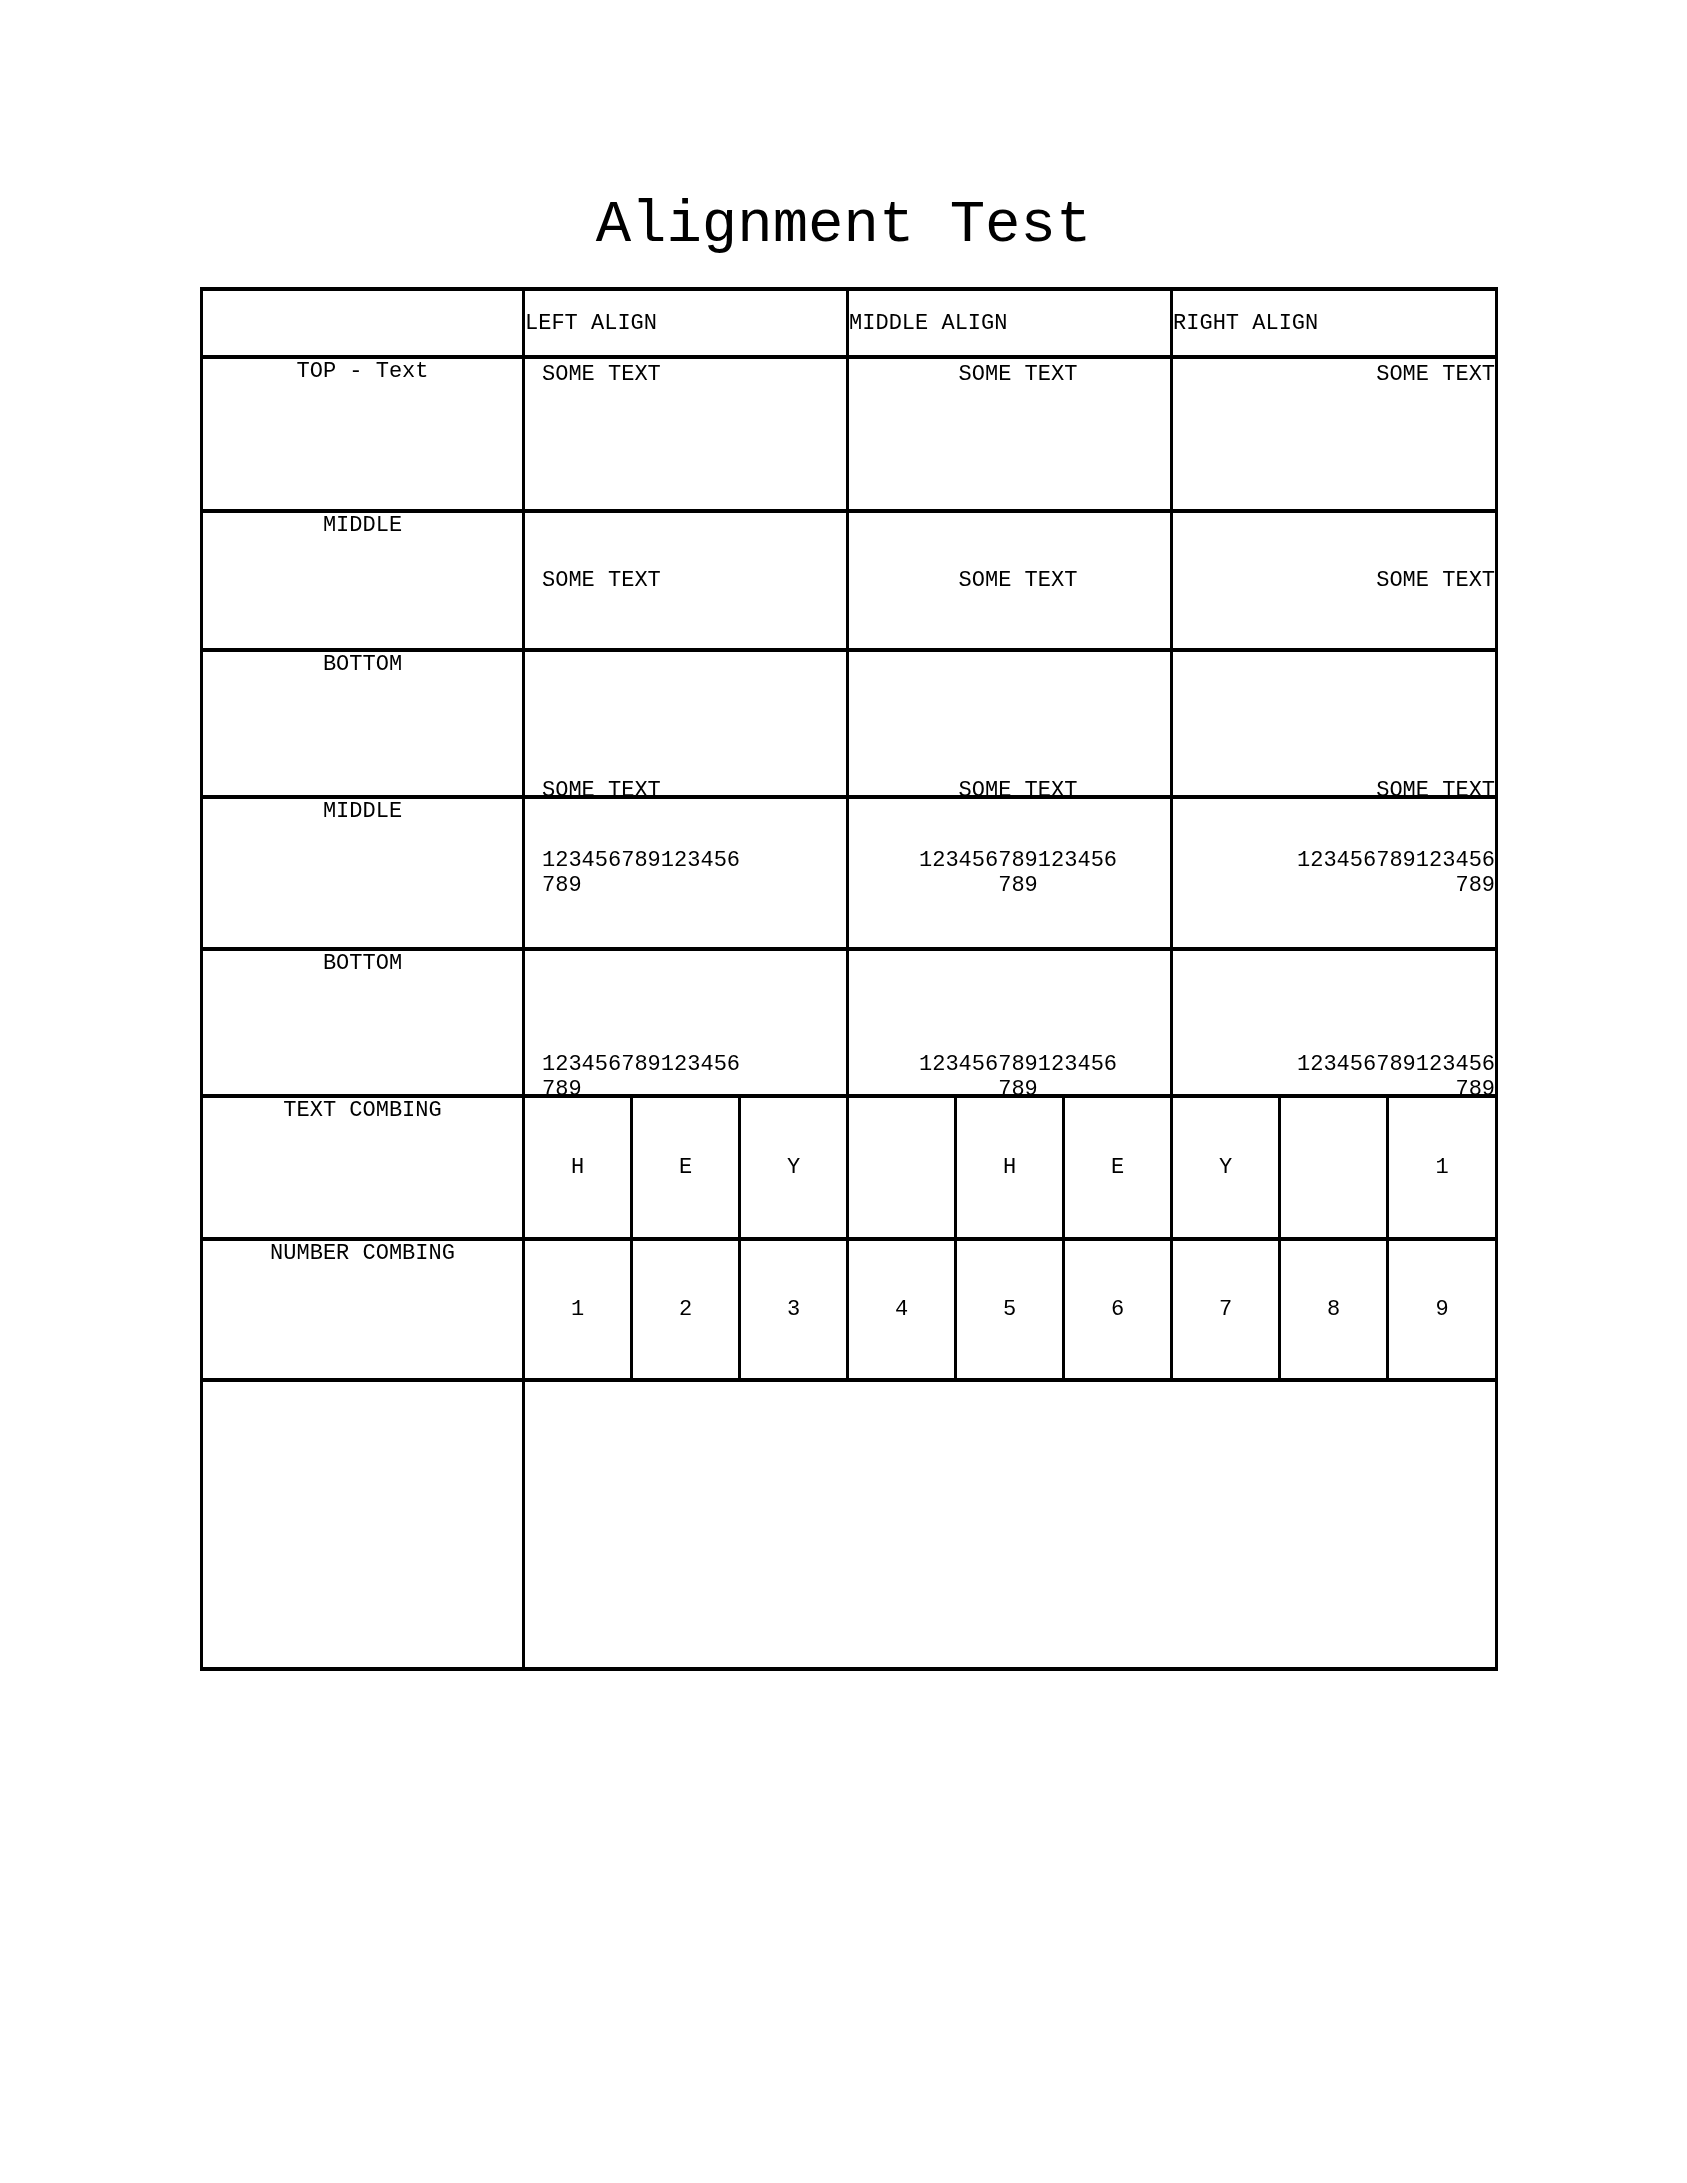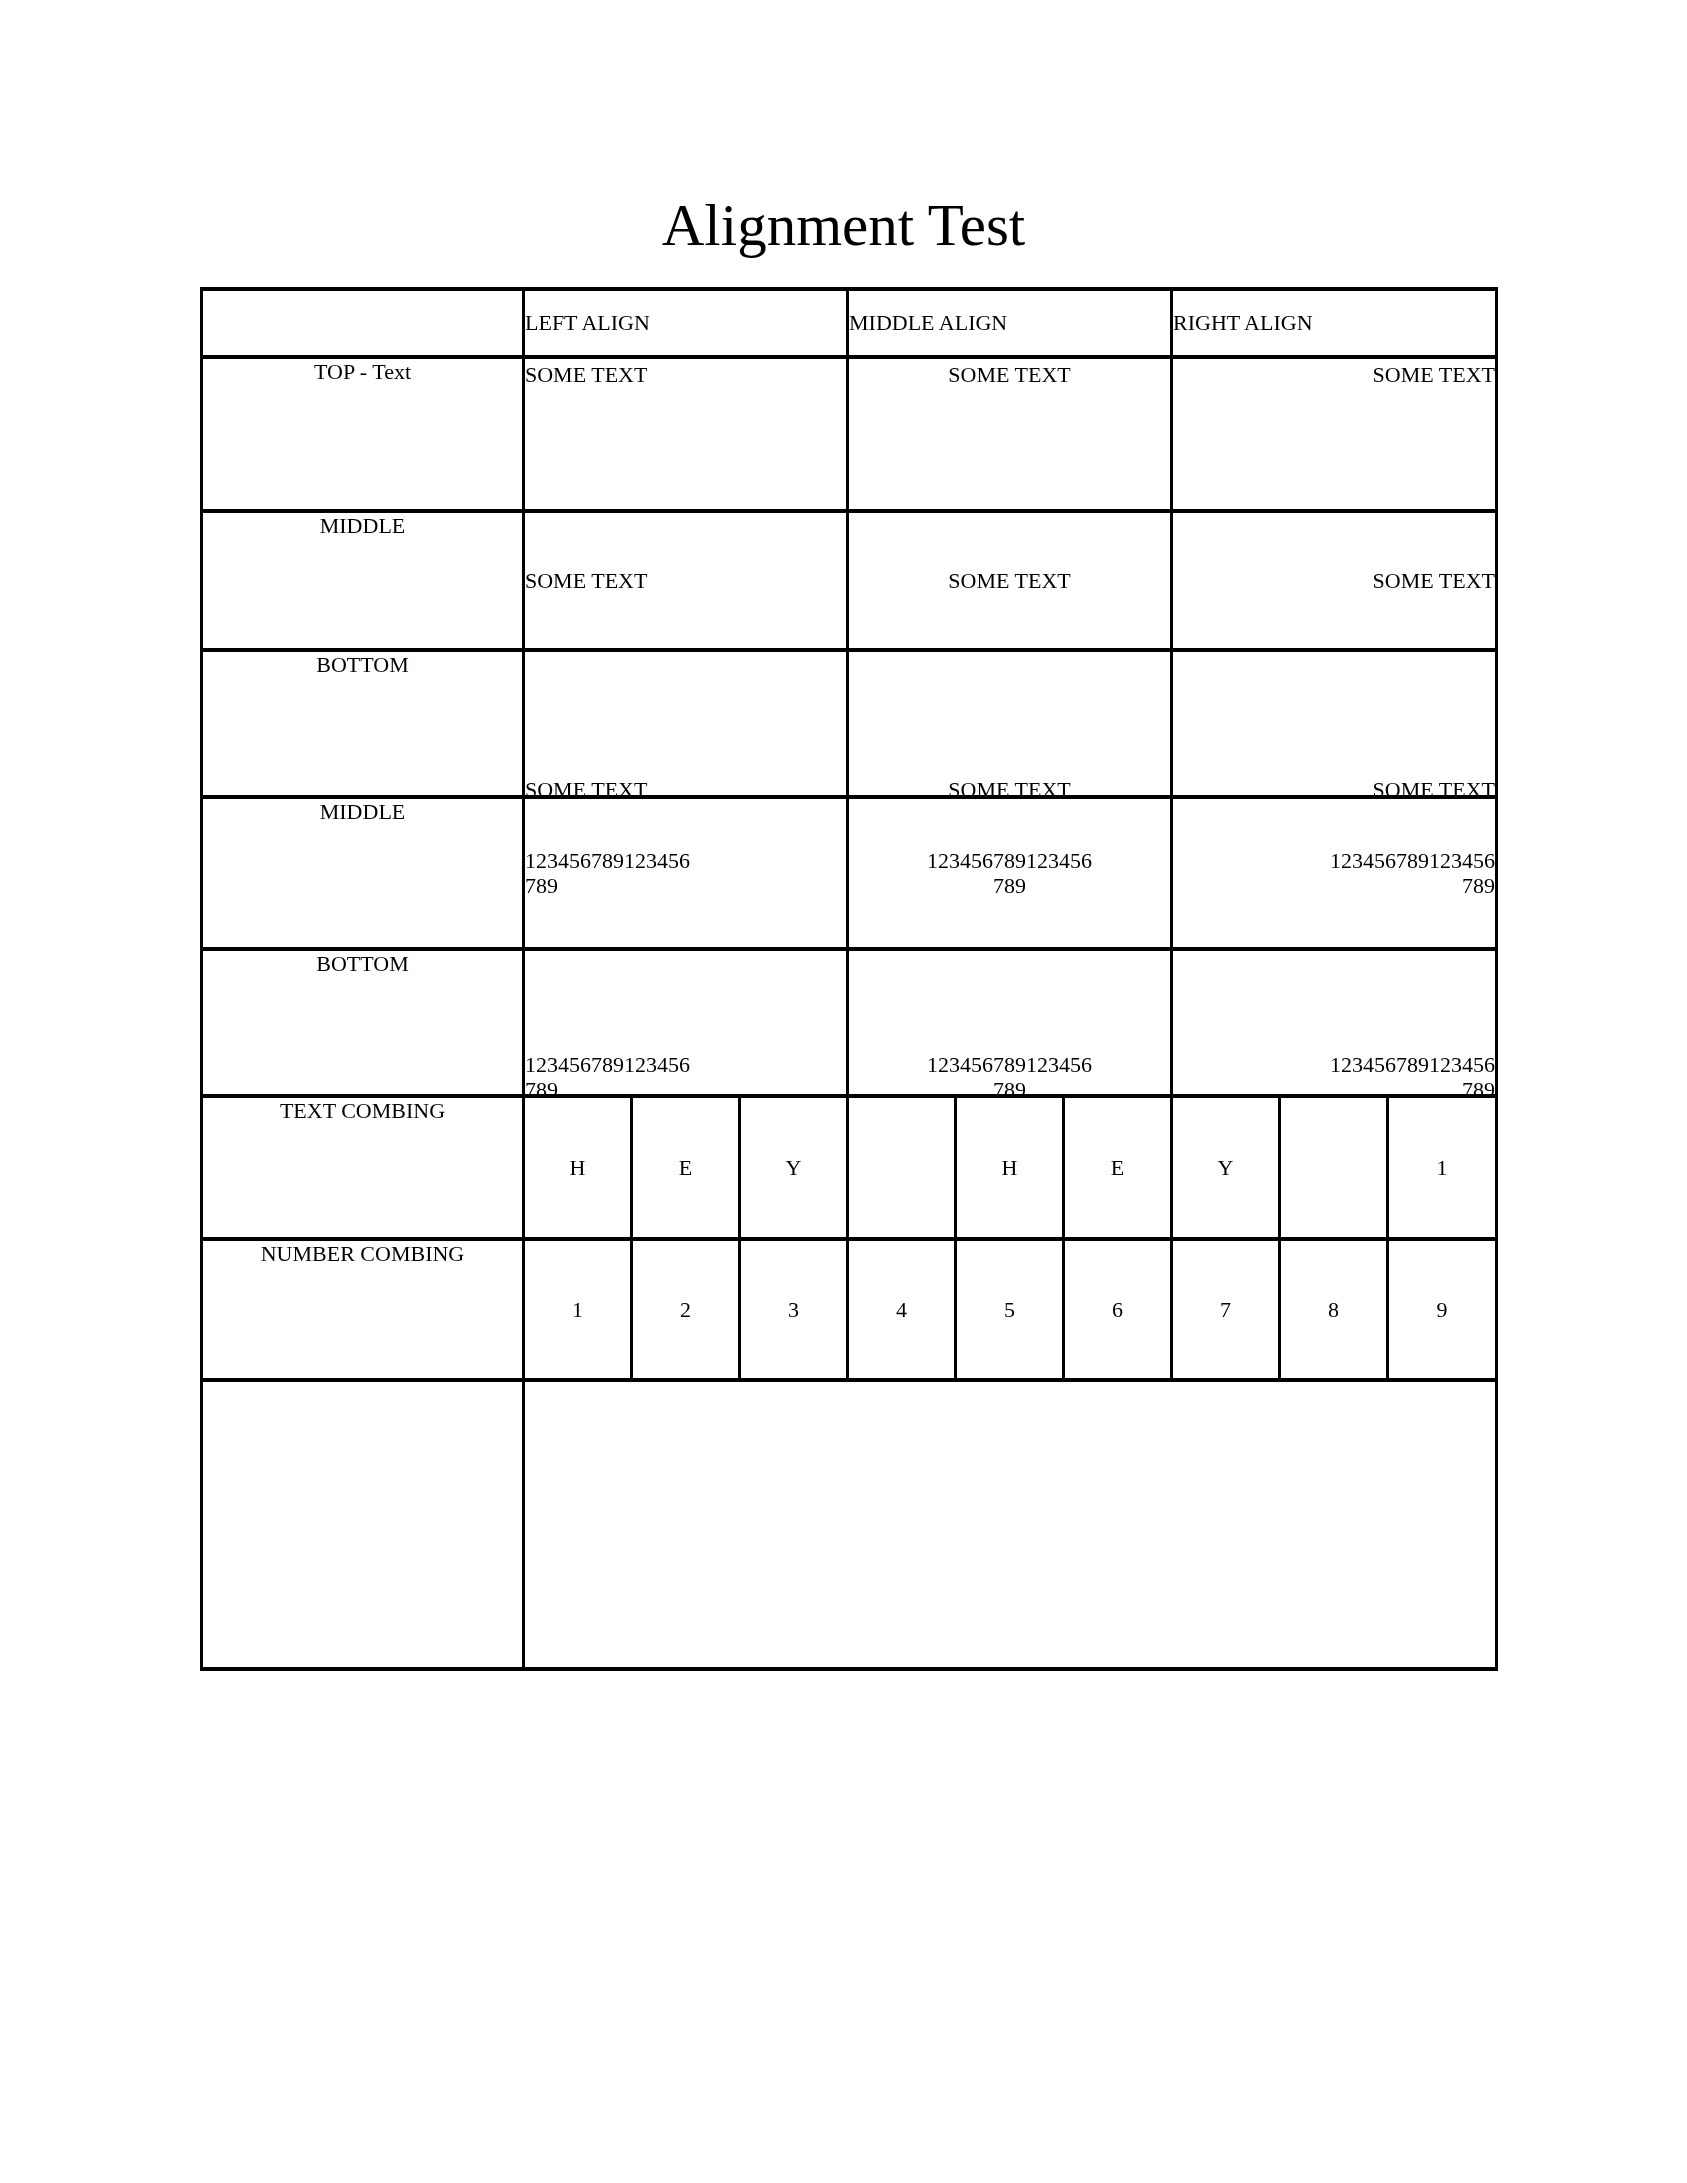--- a/index.html
+++ b/index.html
@@ -6,21 +6,21 @@
     margin: 0;
     padding: 0;
     background: #ffffff;
   }
   .page {
     position: relative;
     width: 1623px;
     height: 2183px;
     background: #ffffff;
     color: #000000;
-    font-family: Liberation Serif, serif;
+    font-family: Liberation Mono, monospace;
     overflow: hidden;
   }
   .title {
     position: absolute;
     top: 196px;
     left: 0;
     width: 1687px;
     text-align: center;
     font-size: 59px;
     line-height: 1;
@@ -56,21 +56,21 @@
   .data-cell {
     padding-left: 11px;
     padding-right: 9.6px;
   }
   .va-top    { vertical-align: top; }
   .va-middle { vertical-align: middle; }
   .va-bottom { vertical-align: bottom; }
   .al-left   { text-align: left; }
   .al-center { text-align: center; }
   .al-right  { text-align: right; }
-  .inner { display: block; }
+  .inner { display: block; margin-left: 17px; }
   .va-top .inner { padding-top: 2.8px; }
   
   .sink { position: relative; top: 8.3px; }
   .num { line-height: 1.14; }
   .comb-cell {
     text-align: center;
     vertical-align: middle;
     font-size: 33px;
     padding: 0 0 8.3px 0;
   }

